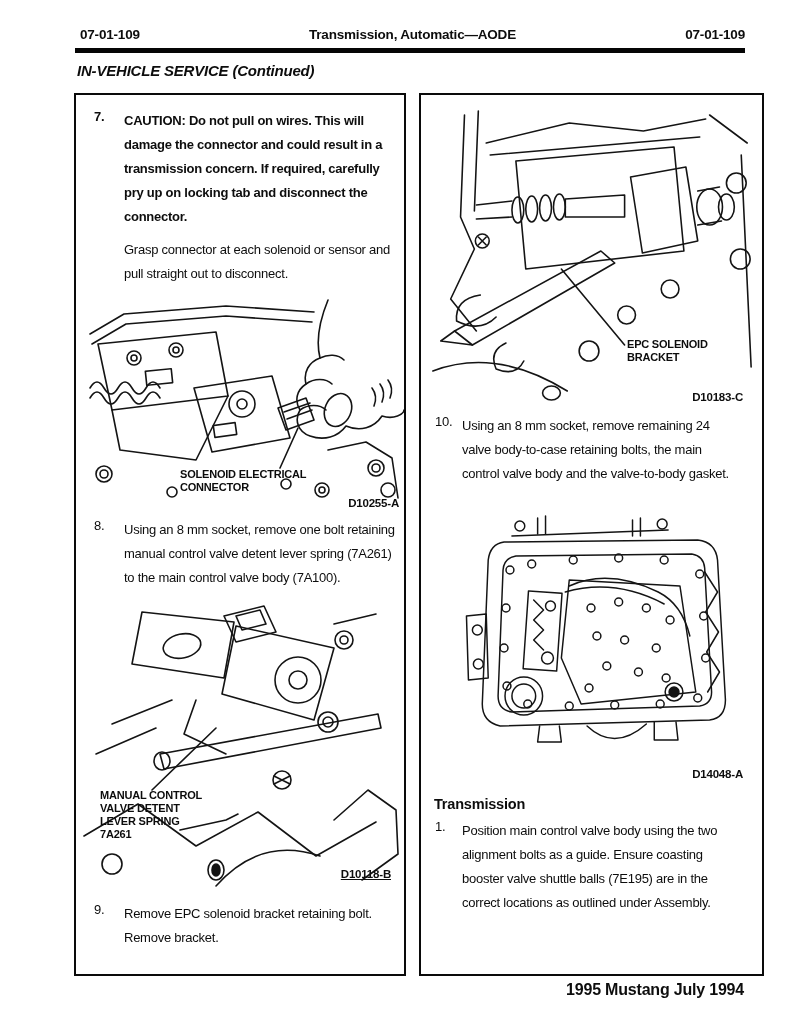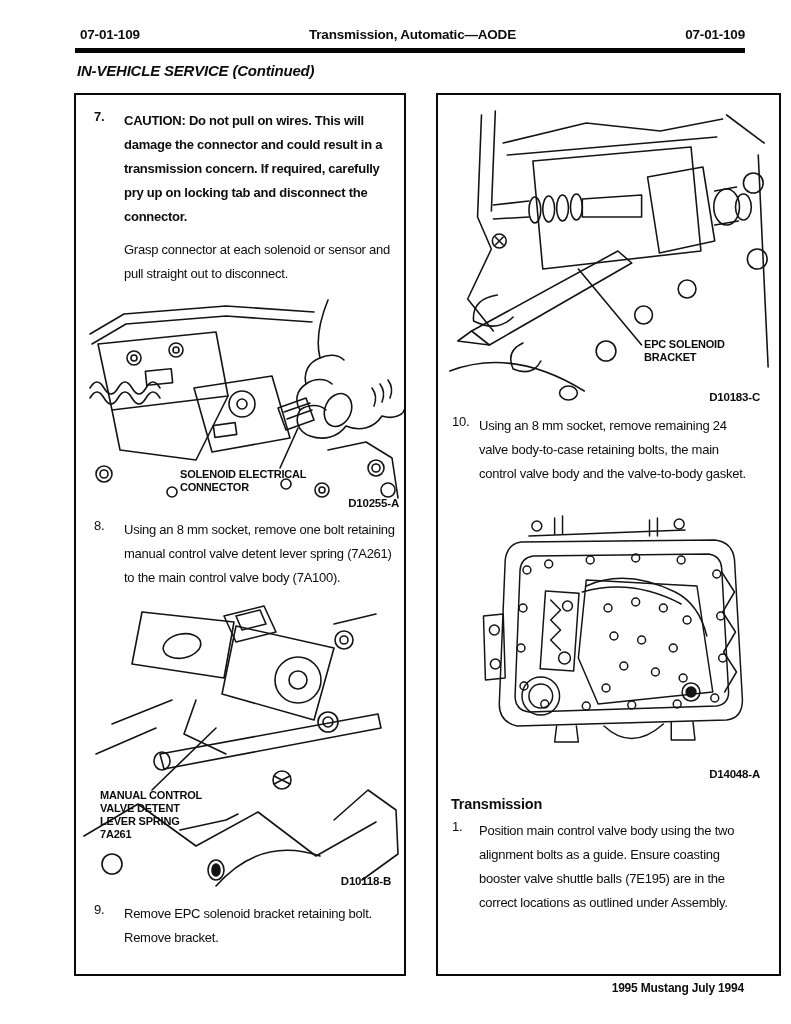--- a/index.html
+++ b/index.html
@@ -15,21 +15,21 @@
     font-size:13.5px; font-weight:bold; letter-spacing:-0.2px;
   }
   .hdr-rule { position:absolute; top:48px; left:75px; width:670px; height:5px; background:#050505; }
   .section-title {
     position:absolute; top:62px; left:77px;
     font-size:15px; font-weight:bold; letter-spacing:-0.2px;font-style:italic;
   }
   
   .col { position:absolute; top:93px; border:2px solid #0a0a0a; background:#fff; }
   .col-left  { left:74px;  width:332px; height:883px; padding-top:14px; }
-  .col-right { left:436px; width:345px; height:883px; padding-top:4px; }
+  .col-right { left:419px; width:345px; height:883px; padding-top:4px; }
   
   .step { display:flex; margin-left:18px; margin-right:8px; }
   .col-right .step { margin-left:14px; margin-right:10px; }
   .step-num { flex:none; width:30px; font-size:13px; line-height:16px; letter-spacing:-0.25px; }
   .col-right .step-num { width:27px; }
   .step-body { flex:1; max-width:276px; }
   .step-body p { font-size:13px; line-height:24px; letter-spacing:-0.25px; }
   .caution { font-weight:bold; margin-bottom:9px; }
   .bold { font-weight:bold; }
   
@@ -45,21 +45,21 @@
   .fig3 { height:306px; }
   .fig4 { height:276px; margin-top:22px; }
   .fig4 svg { height:250px; }
   .step-after-fig1 { margin-top:8px; }
   .step-after-fig2 { margin-top:12px; }
   .step-after-fig3 { margin-top:9px; }
   .install-heading { font-size:14.5px; font-weight:bold; margin:12px 0 7px 13px; letter-spacing:-0.2px; }
   
   .page-footer {
     position:absolute; top:981px; right:46px;
-    font-size:12px; font-weight:bold; letter-spacing:-0.2px;
+    font-size:16px; font-weight:bold; letter-spacing:-0.2px;
   }
 </style>
 </head>
 <body>
 
 <div class="page">
 
   <div class="hdr-row">
     <span>07-01-109</span>
     <span>Transmission, Automatic—AODE</span>
@@ -157,21 +157,21 @@
             <ellipse cx="140" cy="266" rx="4" ry="6" fill="#141414"></ellipse>
           <circle cx="36" cy="260" r="10"></circle>
           <path d="M76,186 L140,124"></path>
           <path d="M104,226 L150,216 L162,210"></path>
         </g>
       </svg>
       <figcaption class="fig-label" style="left:24px; top:185px;">MANUAL CONTROL
 VALVE DETENT
 LEVER SPRING
 7A261</figcaption>
-      <div class="fig-id" style="right:13px; bottom:3px;">D10118-B</div>
+      <div class="fig-id" style="right:13px; bottom:10px;text-decoration:underline;">D10118-B</div>
     </figure>
 
     <div class="step step-after-fig2">
       <span class="step-num">9.</span>
       <div class="step-body">
         <p>Remove EPC solenoid bracket retaining bolt. Remove bracket.</p>
       </div>
     </div>
 
   </section>

